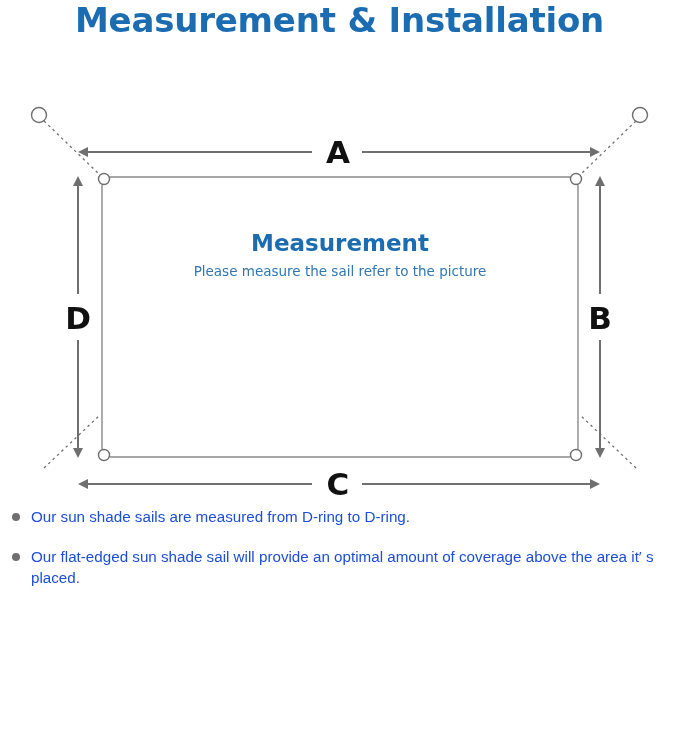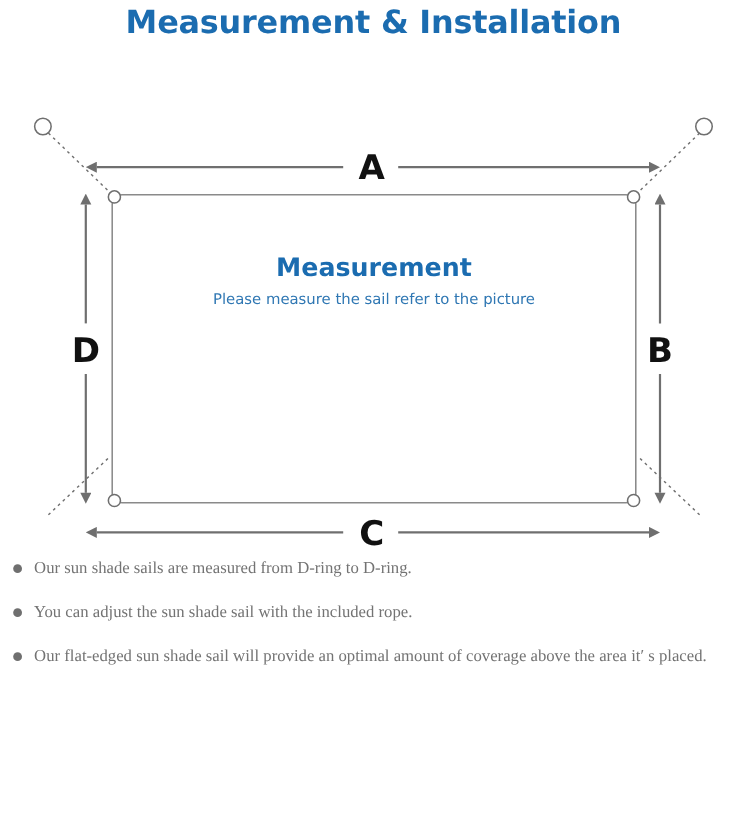--- a/index.html
+++ b/index.html
@@ -18,21 +18,21 @@
 
   .page {
     width: 679px;
     height: 739px;
     position: relative;
   }
 
   
   .title {
     text-align: center;
-    font-size: 29px;
+    font-size: 34px;
     font-weight: bold;
     color: #1b6cb0;
     letter-spacing: -0.2px;
     padding-top: 2px;
     line-height: 36px;
     font-family: "DejaVu Sans", sans-serif;
   }
 
   
   .diagram-wrap {
@@ -78,24 +78,24 @@
     flex: 0 0 auto;
     width: 8px;
     height: 8px;
     border-radius: 50%;
     background: #6f6f6f;
     margin-top: 7px;
     margin-right: 11px;
   }
   .note-text {
     flex: 1 1 auto;
-    font-family: Liberation Serif, serif;
+    font-family: Liberation Sans, sans-serif;
     font-size: 15.2px;
     line-height: 21px;
-    color: #737373;
+    color: #1d4ed8;
   }
 </style>
 </head>
 <body>
 
 <div class="page">
 
   <div class="title">Measurement &amp; Installation</div>
 
   <div class="diagram-wrap">
@@ -162,21 +162,17 @@
     </svg>
   </div>
 
   <div class="notes">
     <div class="note-item">
       <span class="note-bullet"></span>
       <span class="note-text">Our sun shade sails are measured from D-ring to D-ring.</span>
     </div>
     <div class="note-item">
       <span class="note-bullet"></span>
-      <span class="note-text">You can adjust the sun shade sail with the included rope.</span>
-    </div>
-    <div class="note-item">
-      <span class="note-bullet"></span>
       <span class="note-text">Our flat-edged sun shade sail will provide an optimal amount of coverage above the area it′ s placed.</span>
     </div>
   </div>
 
 </div>
 
 </body></html>

